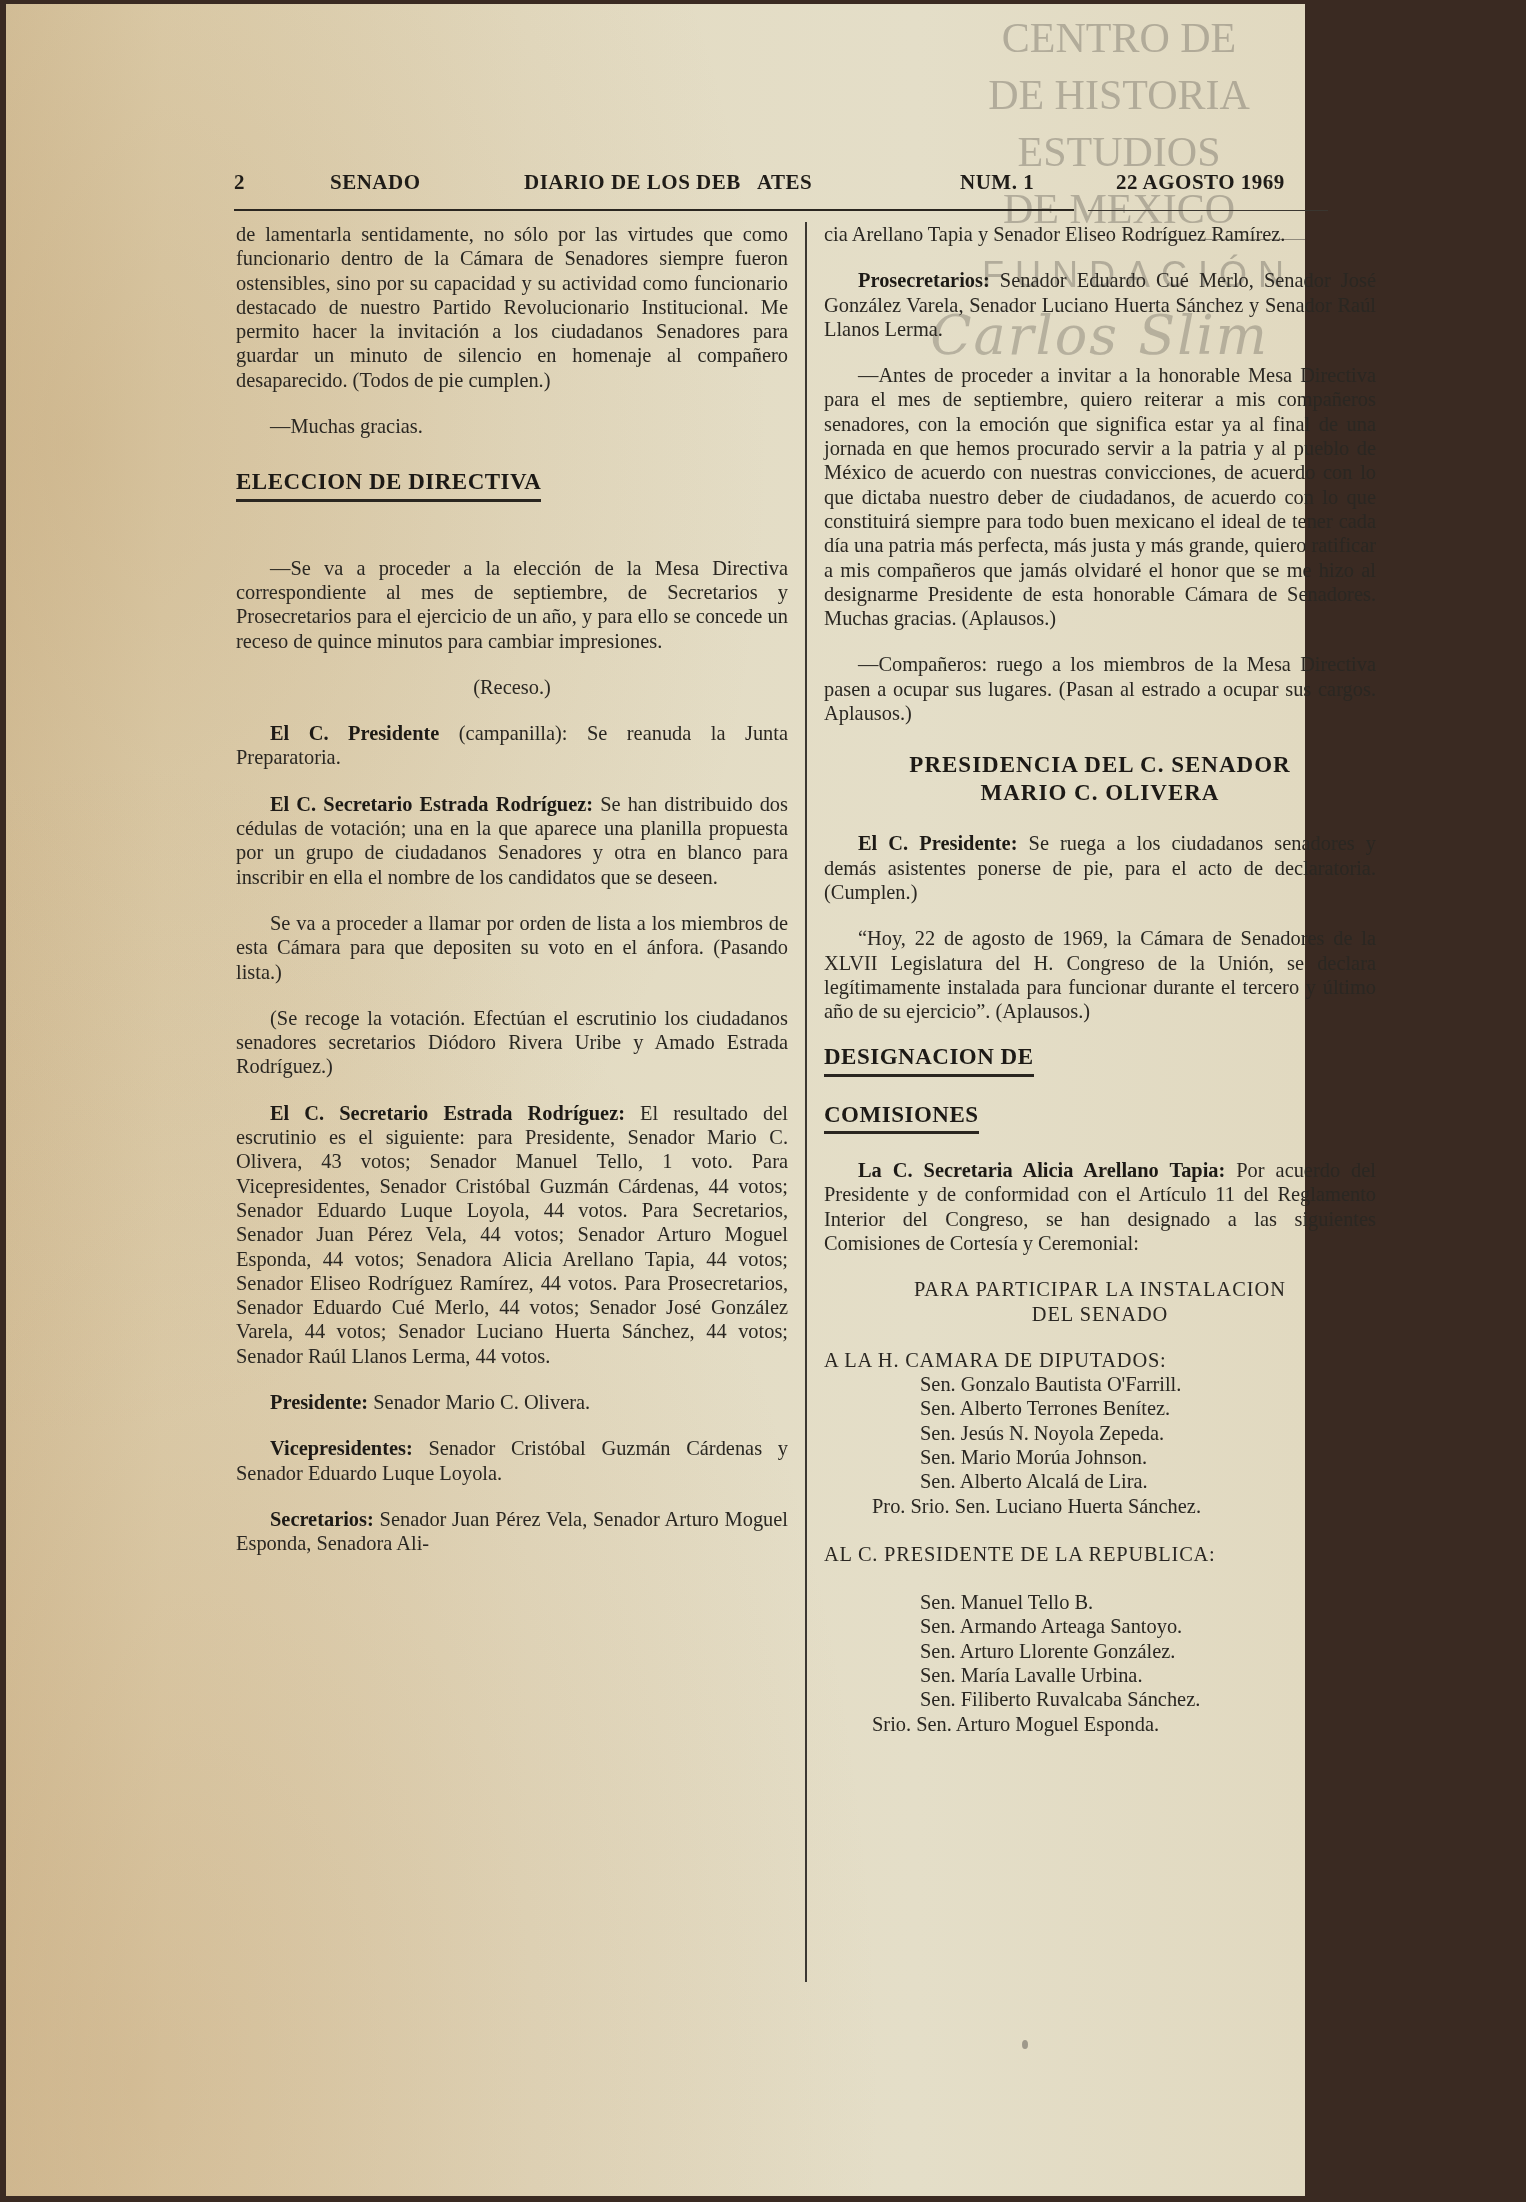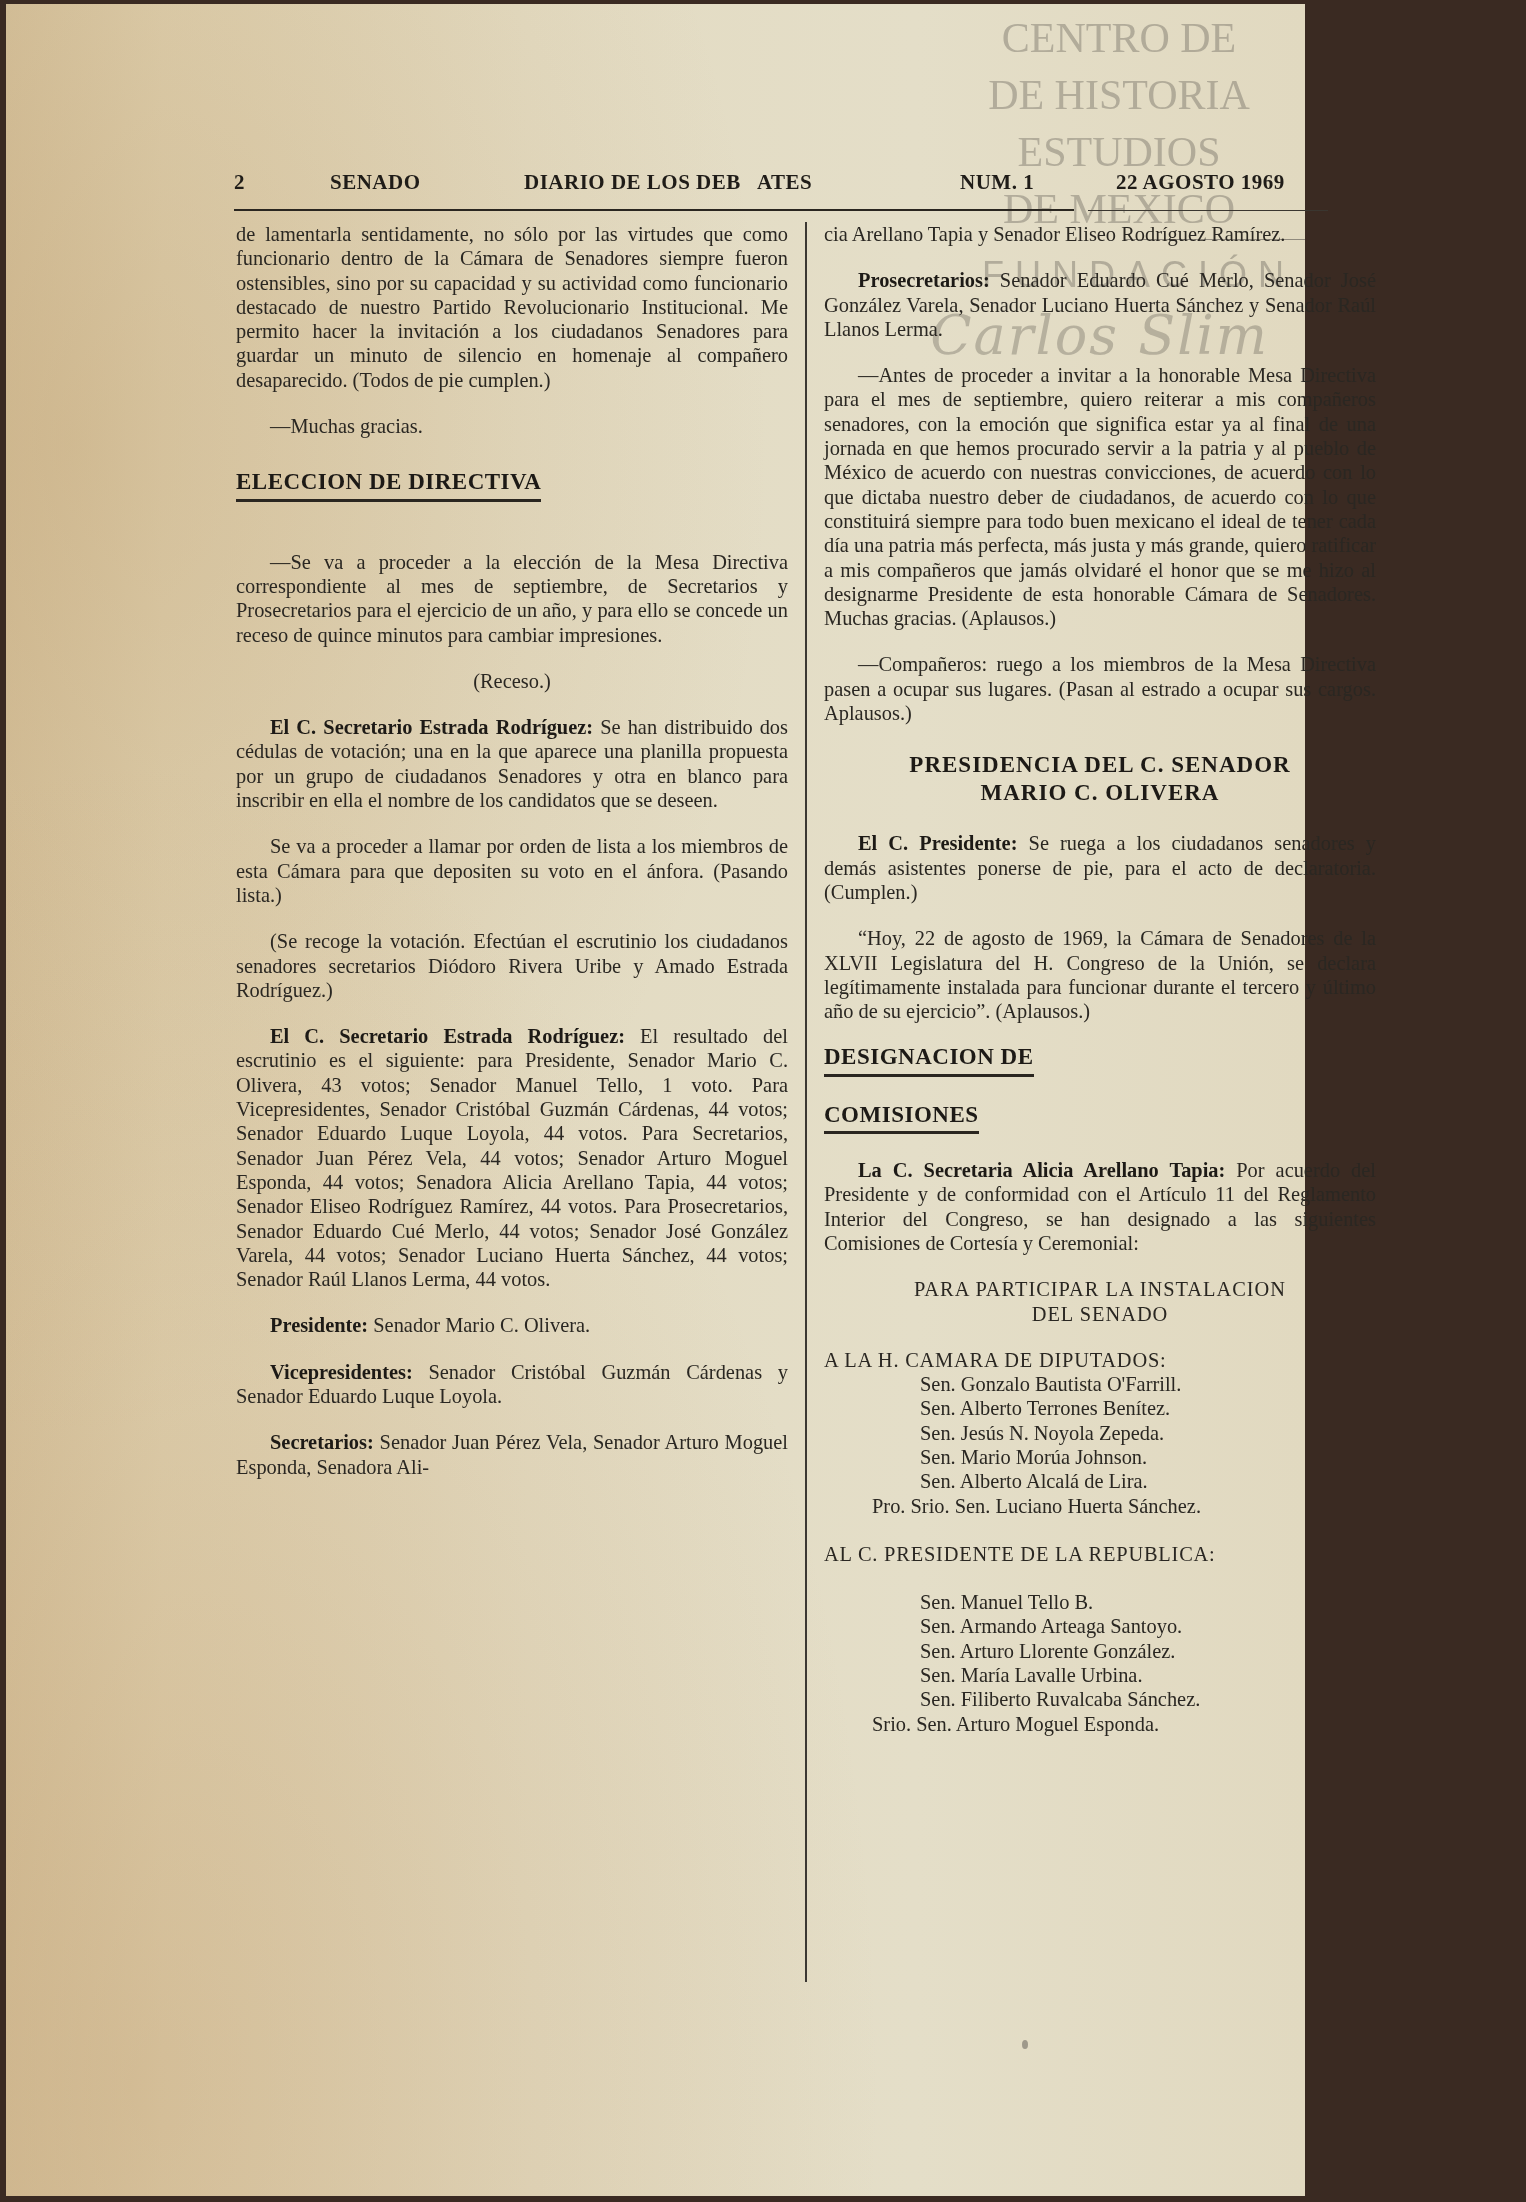--- a/index.html
+++ b/index.html
@@ -90,22 +90,23 @@
   <div class="header-rule2"></div>
 
   <div class="col-divider"></div>
 
   <div class="col left">
     <p class="noindent">de lamentarla sentidamente, no sólo por las virtudes que como funcionario dentro de la Cámara de Senadores siempre fueron ostensibles, sino por su capacidad y su actividad como funcionario destacado de nuestro Partido Revolucionario Institucional. Me permito hacer la invitación a los ciudadanos Senadores para guardar un minuto de silencio en homenaje al compañero desaparecido. (Todos de pie cumplen.)</p>
     <p>—Muchas gracias.</p>
 
     <div class="h-under">ELECCION DE DIRECTIVA</div>
 
-    <p style="margin-top:22px">—Se va a proceder a la elección de la Mesa Directiva correspondiente al mes de septiembre, de Secretarios y Prosecretarios para el ejercicio de un año, y para ello se concede un receso de quince minutos para cambiar impresiones.</p>
+    <p style="margin-top:28px">—Se va a proceder a la elección de la Mesa Directiva correspondiente al mes de septiembre, de Secretarios y Prosecretarios para el ejercicio de un año, y para ello se concede un receso de quince minutos para cambiar impresiones.</p>
     <p class="center">(Receso.)</p>
+    <p><b>El C. Presidente</b><span> (campanilla): Se reanuda la Junta Preparatoria.</span></p>
     <p><b>El C. Secretario Estrada Rodríguez:</b><span> Se han distribuido dos cédulas de votación; una en la que aparece una planilla propuesta por un grupo de ciudadanos Senadores y otra en blanco para inscribir en ella el nombre de los candidatos que se deseen.</span></p>
     <p>Se va a proceder a llamar por orden de lista a los miembros de esta Cámara para que depositen su voto en el ánfora. (Pasando lista.)</p>
     <p>(Se recoge la votación. Efectúan el escrutinio los ciudadanos senadores secretarios Diódoro Rivera Uribe y Amado Estrada Rodríguez.)</p>
     <p><b>El C. Secretario Estrada Rodríguez:</b><span> El resultado del escrutinio es el siguiente: para Presidente, Senador Mario C. Olivera, 43 votos; Senador Manuel Tello, 1 voto. Para Vicepresidentes, Senador Cristóbal Guzmán Cárdenas, 44 votos; Senador Eduardo Luque Loyola, 44 votos. Para Secretarios, Senador Juan Pérez Vela, 44 votos; Senador Arturo Moguel Esponda, 44 votos; Senadora Alicia Arellano Tapia, 44 votos; Senador Eliseo Rodríguez Ramírez, 44 votos. Para Prosecretarios, Senador Eduardo Cué Merlo, 44 votos; Senador José González Varela, 44 votos; Senador Luciano Huerta Sánchez, 44 votos; Senador Raúl Llanos Lerma, 44 votos.</span></p>
     <p><b>Presidente:</b><span> Senador Mario C. Olivera.</span></p>
     <p><b>Vicepresidentes:</b><span> Senador Cristóbal Guzmán Cárdenas y Senador Eduardo Luque Loyola.</span></p>
     <p><b>Secretarios:</b><span> Senador Juan Pérez Vela, Senador Arturo Moguel Esponda, Senadora Ali-</span></p>
   </div>
 
   <div class="col right">

